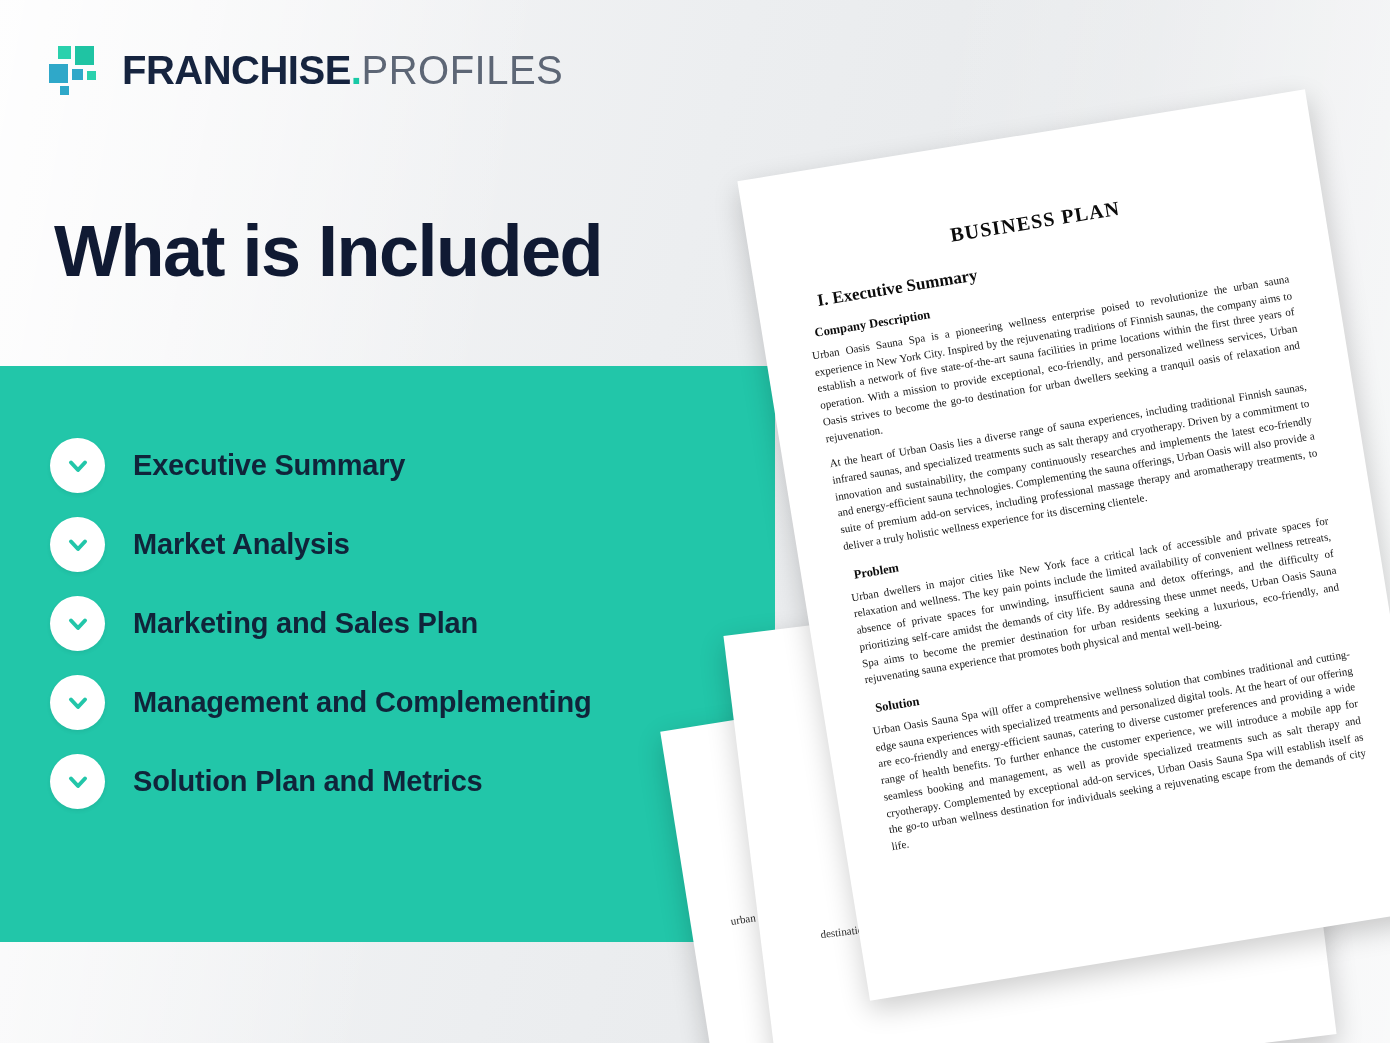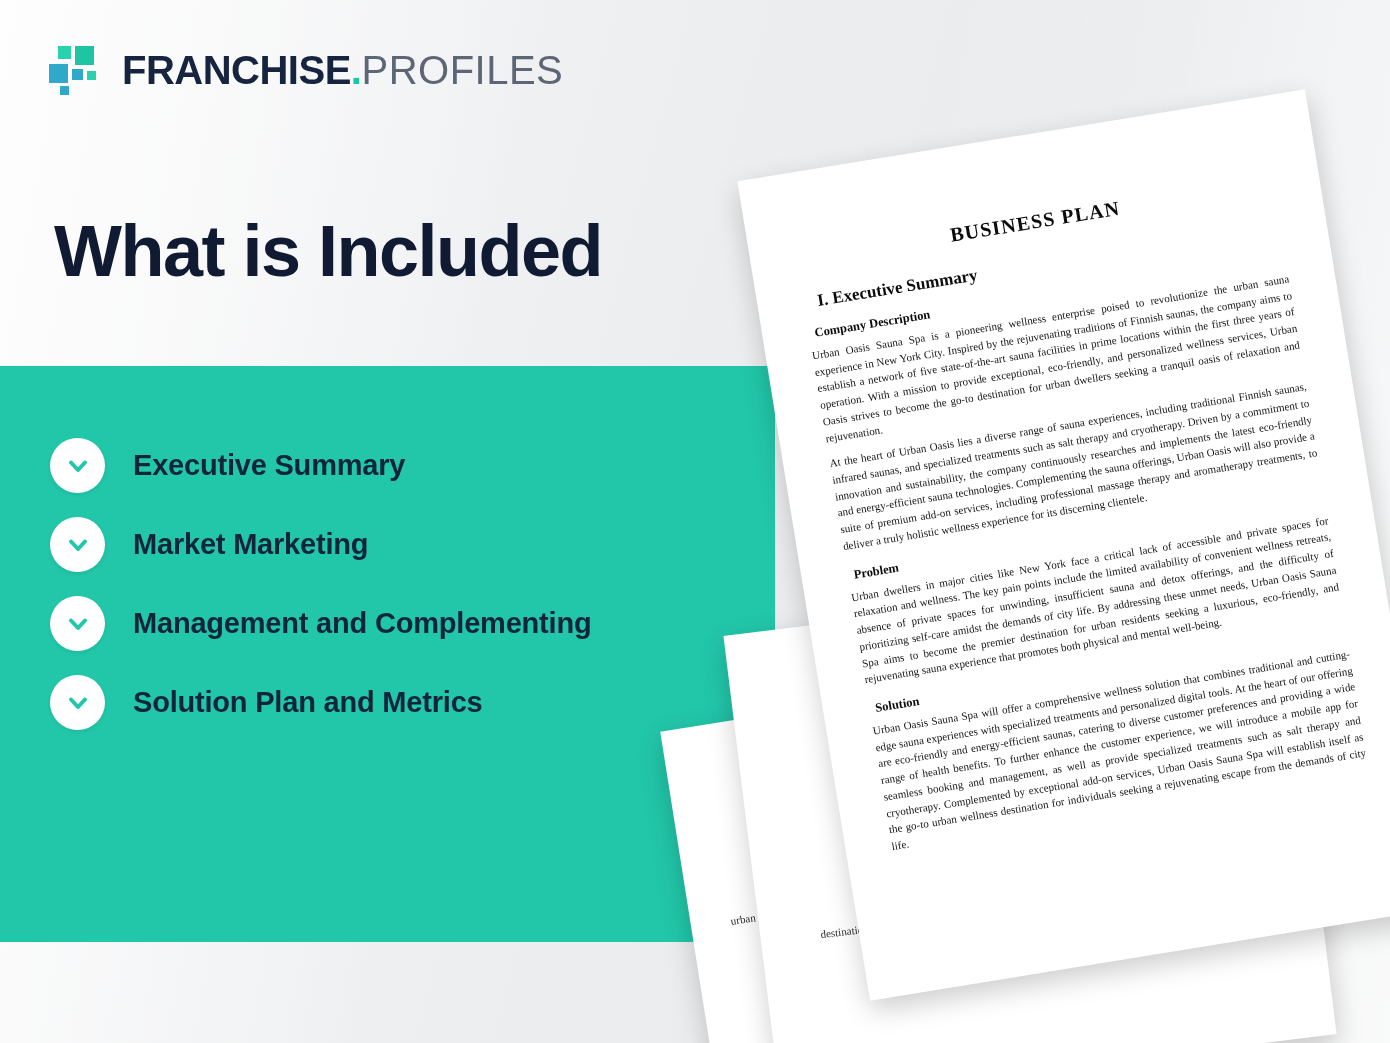--- a/index.html
+++ b/index.html
@@ -247,23 +247,31 @@
       <span class="item-label">Executive Summary</span>
     </div>
 
 
     <div class="item">
       <span class="chev">
         <svg width="28" height="28" viewBox="0 0 28 28">
             <path d="M7 10.5 L14 18 L21 10.5" fill="none" stroke="#22c6a9" stroke-width="4" stroke-linecap="round" stroke-linejoin="round"></path>
           </svg>
       </span>
-      <span class="item-label">Market Marketing</span>
-    </div>
-
+      <span class="item-label">Market Analysis</span>
+    </div>
+
+    <div class="item">
+      <span class="chev">
+        <svg width="28" height="28" viewBox="0 0 28 28">
+            <path d="M7 10.5 L14 18 L21 10.5" fill="none" stroke="#22c6a9" stroke-width="4" stroke-linecap="round" stroke-linejoin="round"></path>
+          </svg>
+      </span>
+      <span class="item-label">Marketing and Sales Plan</span>
+    </div>
 
     <div class="item">
       <span class="chev">
         <svg width="28" height="28" viewBox="0 0 28 28">
             <path d="M7 10.5 L14 18 L21 10.5" fill="none" stroke="#22c6a9" stroke-width="4" stroke-linecap="round" stroke-linejoin="round"></path>
           </svg>
       </span>
       <span class="item-label">Management and Complementing</span>
     </div>
 

